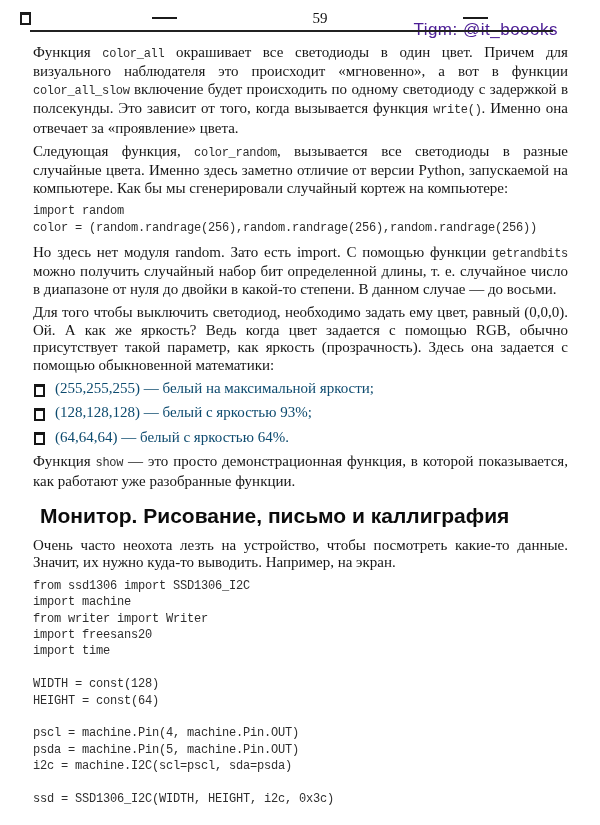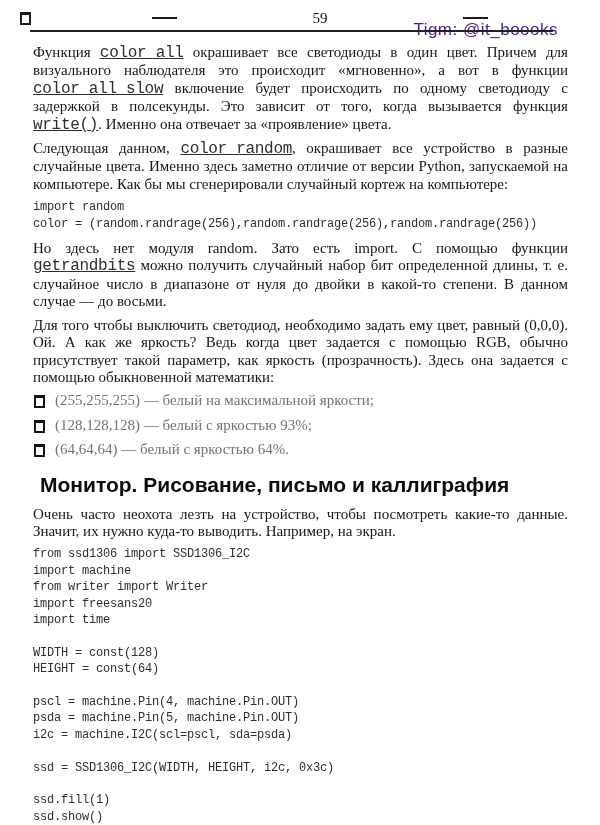--- a/index.html
+++ b/index.html
@@ -44,38 +44,38 @@
   .content p {
     margin: 0 0 6px 0;
     font-size: 15px; line-height: 17.4px; text-align: justify;
     color: #161616;
   }
   code, pre {
     font-family: "Liberation Mono", monospace;
     color: #2e2e2e;
   }
   .content p code {
-    font-size: 16px; letter-spacing: -0.3px; white-space: nowrap; text-decoration: underline;
+    font-size: 12px; letter-spacing: -0.3px; white-space: nowrap;
   }
   .content pre {
     margin: 3px 0 8px 0;
     font-size: 12px; line-height: 16.4px; letter-spacing: -0.2px;
   }
   .content h2 {
     font-family: "Liberation Sans", sans-serif;
     font-size: 21px; font-weight: bold; color: #0c0c0c;
     margin: 13px 0 9px 7px; line-height: 25px;
   }
   .content ul {
     list-style: none; margin: 2px 0 3px 0; padding: 0;
   }
   .content li {
-    display: flex; align-items: flex-start;
+    display: flex; align-items: center;
     margin-bottom: 7px;
-    font-size: 15px; line-height: 17.4px; color: #737373;
+    font-size: 15px; line-height: 17.4px; color: #0c4a6e;
   }
   .sqbullet {
     flex: 0 0 auto; width: 7px; height: 8px;
     border: 2px solid #151515; border-top-width: 3px;
     margin: 3px 10px 0 1px; background: #fff;
   }
 </style>
 </head>
 <body>
 
@@ -88,39 +88,40 @@
     <span class="orn-dash"></span>
     <span class="page-num">59</span>
     <span class="orn-dash"></span>
     <span class="orn-sq"></span>
   </div>
 
   <div class="header-rule"></div>
 
   <main class="content">
       <p><span>Функция </span><code>color_all</code><span> окрашивает все светодиоды в один цвет. Причем для визуального наблюдателя это происходит «мгновенно», а вот в функции </span><code>color_all_slow</code><span> включение будет происходить по одному светодиоду с задержкой в полсекунды. Это зависит от того, когда вызывается функция </span><code>write()</code><span>. Именно она отвечает за «проявление» цвета.</span></p>
-      <p><span>Следующая данном, </span><code>color_random</code><span>, окрашивает все устройство в разные случайные цвета. Именно здесь заметно отличие от версии Python, запускаемой на компьютере. Как бы мы сгенерировали случайный кортеж на компьютере:</span></p>
+      <p><span>Следующая функция, </span><code>color_random</code><span>, вызывается все светодиоды в разные случайные цвета. Именно здесь заметно отличие от версии Python, запускаемой на компьютере. Как бы мы сгенерировали случайный кортеж на компьютере:</span></p>
       <pre>import random
 color = (random.randrage(256),random.randrage(256),random.randrage(256))</pre>
       <p><span>Но здесь нет модуля random. Зато есть import. С помощью функции </span><code>getrandbits</code><span> можно получить случайный набор бит определенной длины, т. е. случайное число в диапазоне от нуля до двойки в какой-то степени. В данном случае — до восьми.</span></p>
       <p><span>Для того чтобы выключить светодиод, необходимо задать ему цвет, равный (0,0,0). Ой. А как же яркость? Ведь когда цвет задается с помощью RGB, обычно присутствует такой параметр, как яркость (прозрачность). Здесь она задается с помощью обыкновенной математики:</span></p>
       <ul>
         <li>
           <span class="sqbullet"></span>
           <span>(255,255,255) — белый на максимальной яркости;</span>
         </li>
         <li>
           <span class="sqbullet"></span>
           <span>(128,128,128) — белый с яркостью 93%;</span>
         </li>
         <li>
           <span class="sqbullet"></span>
           <span>(64,64,64) — белый с яркостью 64%.</span>
         </li>
       </ul>
+      <p><span>Функция </span><code>show</code><span> — это просто демонстрационная функция, в которой показывается, как работают уже разобранные функции.</span></p>
       <h2>Монитор. Рисование, письмо и каллиграфия</h2>
       <p><span>Очень часто неохота лезть на устройство, чтобы посмотреть какие-то данные. Значит, их нужно куда-то выводить. Например, на экран.</span></p>
       <pre>from ssd1306 import SSD1306_I2C
 import machine
 from writer import Writer
 import freesans20
 import time
 
 WIDTH = const(128)
 HEIGHT = const(64)

